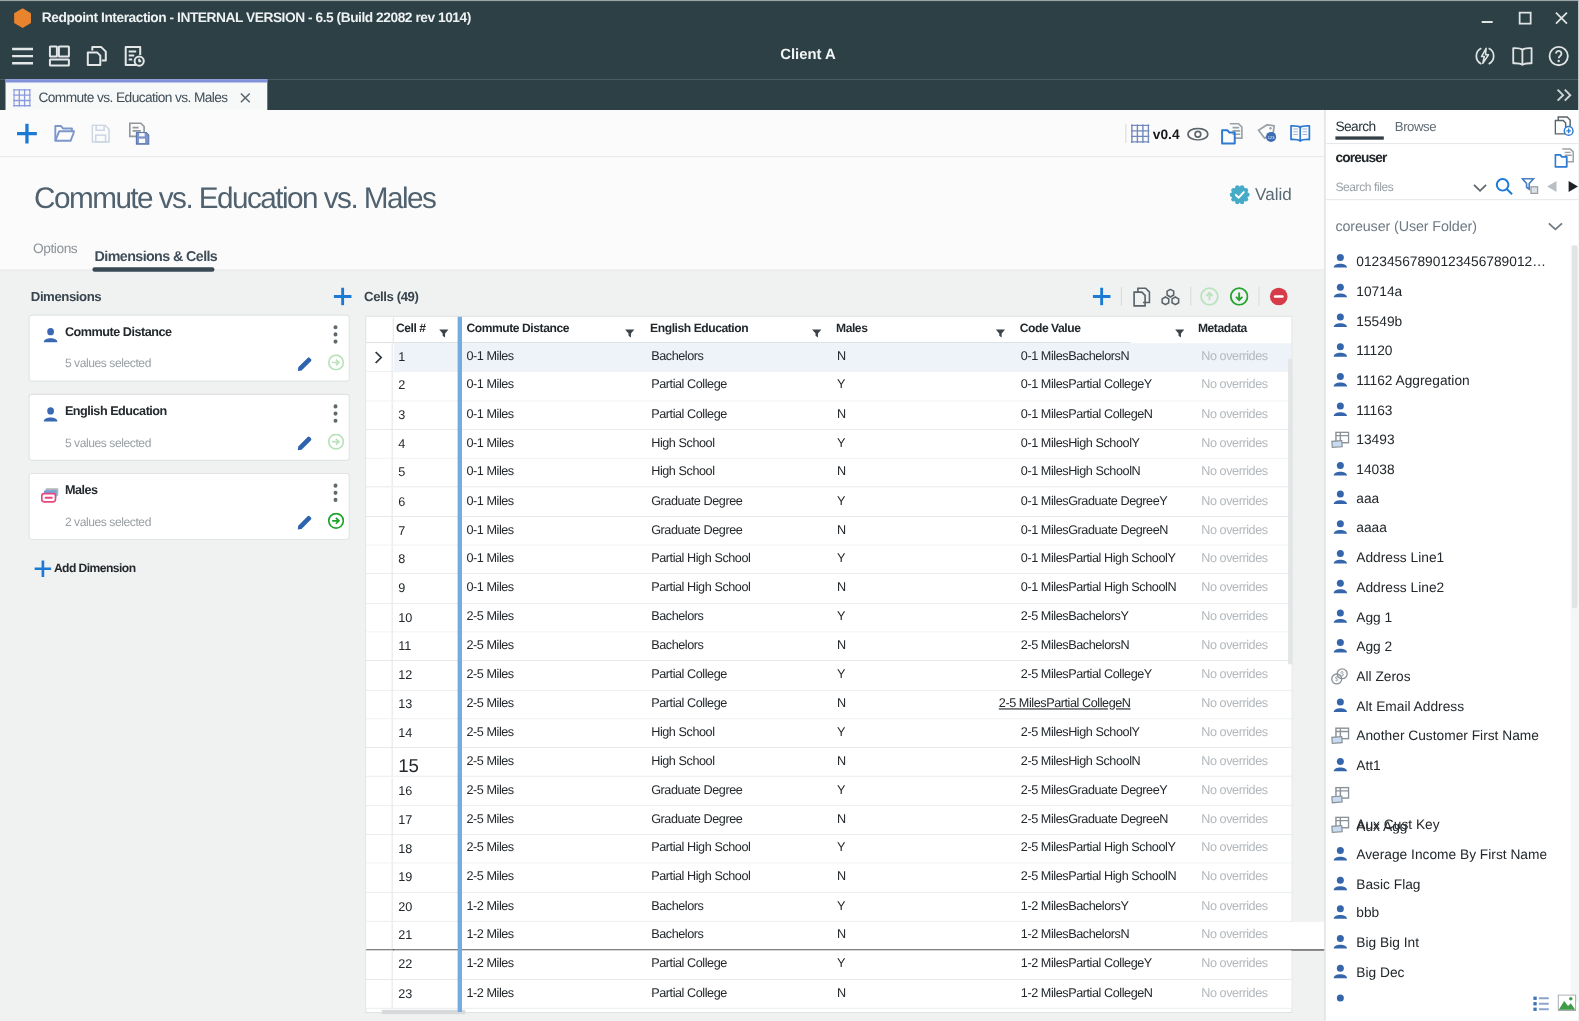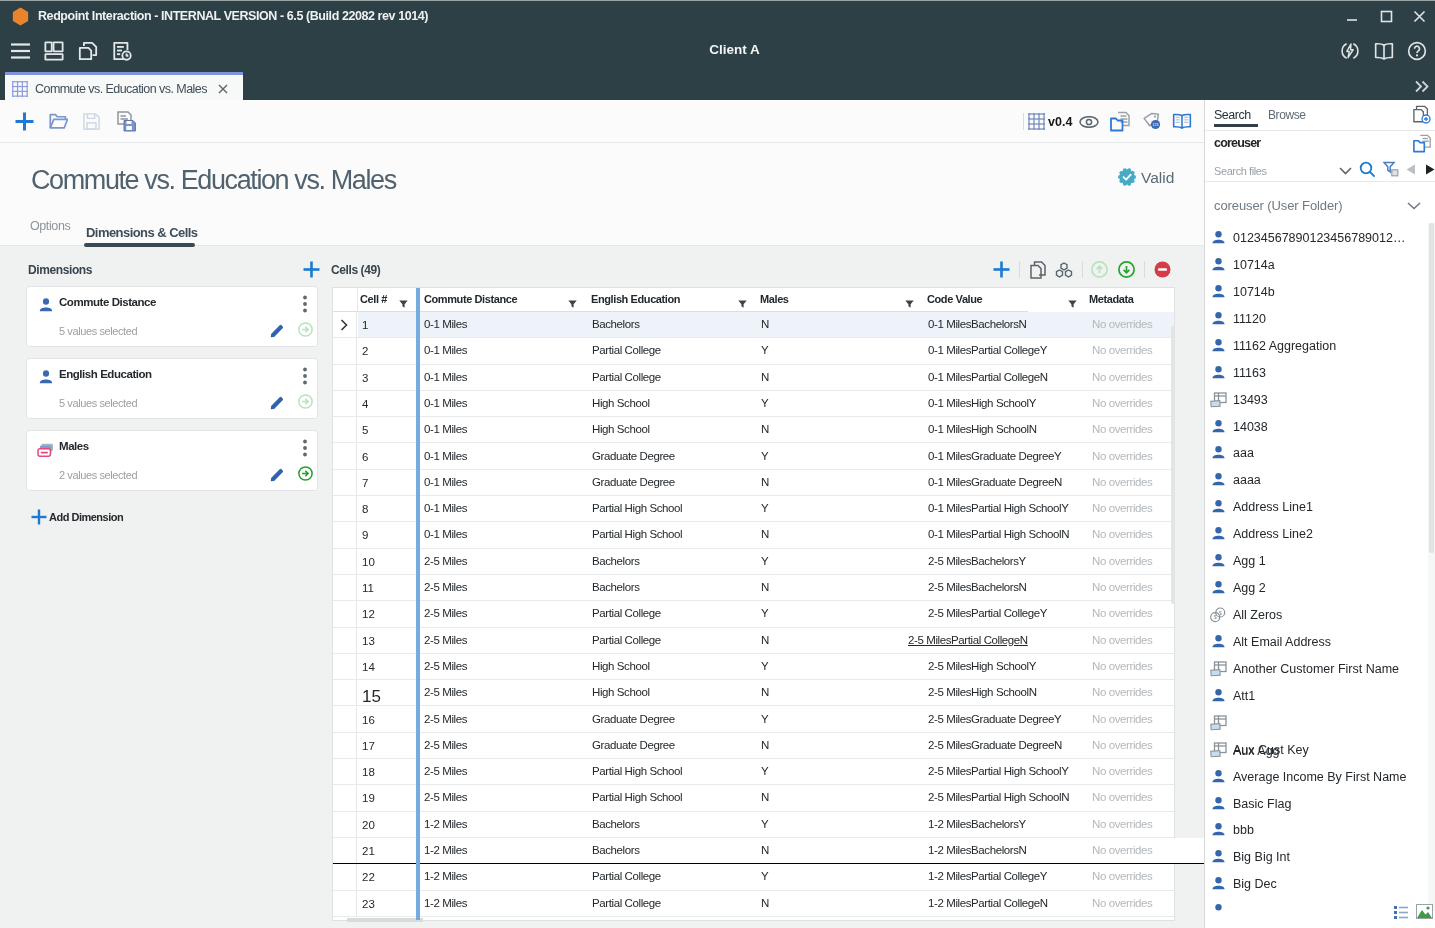--- a/index.html
+++ b/index.html
@@ -672,21 +672,21 @@
     <div class="abs" style="left:28px;top:8px;font-size:12.5px;color:#23282c;white-space:nowrap;max-width:176px;overflow:hidden;text-overflow:ellipsis;">01234567890123456789012345678901234567890123456789</div>
     <svg class="abs" style="left:6px;top:34px;" width="15" height="15" viewBox="0 0 24 24">
         <circle cx="12" cy="6.7" r="5.1" fill="#3566ab"></circle>
         <path d="M2.3,21.2 c0,-7.4 19.4,-7.4 19.4,0 z" fill="#3566ab"></path>
       </svg>
     <div class="abs" style="left:28px;top:35px;font-size:12.5px;color:#23282c;white-space:nowrap;max-width:176px;overflow:hidden;text-overflow:ellipsis;">10714a</div>
     <svg class="abs" style="left:6px;top:61px;" width="15" height="15" viewBox="0 0 24 24">
         <circle cx="12" cy="6.7" r="5.1" fill="#3566ab"></circle>
         <path d="M2.3,21.2 c0,-7.4 19.4,-7.4 19.4,0 z" fill="#3566ab"></path>
       </svg>
-    <div class="abs" style="left:28px;top:62px;font-size:12.5px;color:#23282c;white-space:nowrap;max-width:176px;overflow:hidden;text-overflow:ellipsis;">10714b</div>
+    <div class="abs" style="left:28px;top:62px;font-size:12.5px;color:#23282c;white-space:nowrap;max-width:176px;overflow:hidden;text-overflow:ellipsis;">15549b</div>
     <svg class="abs" style="left:6px;top:88px;" width="15" height="15" viewBox="0 0 24 24">
         <circle cx="12" cy="6.7" r="5.1" fill="#3566ab"></circle>
         <path d="M2.3,21.2 c0,-7.4 19.4,-7.4 19.4,0 z" fill="#3566ab"></path>
       </svg>
     <div class="abs" style="left:28px;top:89px;font-size:12.5px;color:#23282c;white-space:nowrap;max-width:176px;overflow:hidden;text-overflow:ellipsis;">11120</div>
     <svg class="abs" style="left:6px;top:115px;" width="15" height="15" viewBox="0 0 24 24">
         <circle cx="12" cy="6.7" r="5.1" fill="#3566ab"></circle>
         <path d="M2.3,21.2 c0,-7.4 19.4,-7.4 19.4,0 z" fill="#3566ab"></path>
       </svg>
     <div class="abs" style="left:28px;top:116px;font-size:12.5px;color:#23282c;white-space:nowrap;max-width:176px;overflow:hidden;text-overflow:ellipsis;">11162 Aggregation</div>

